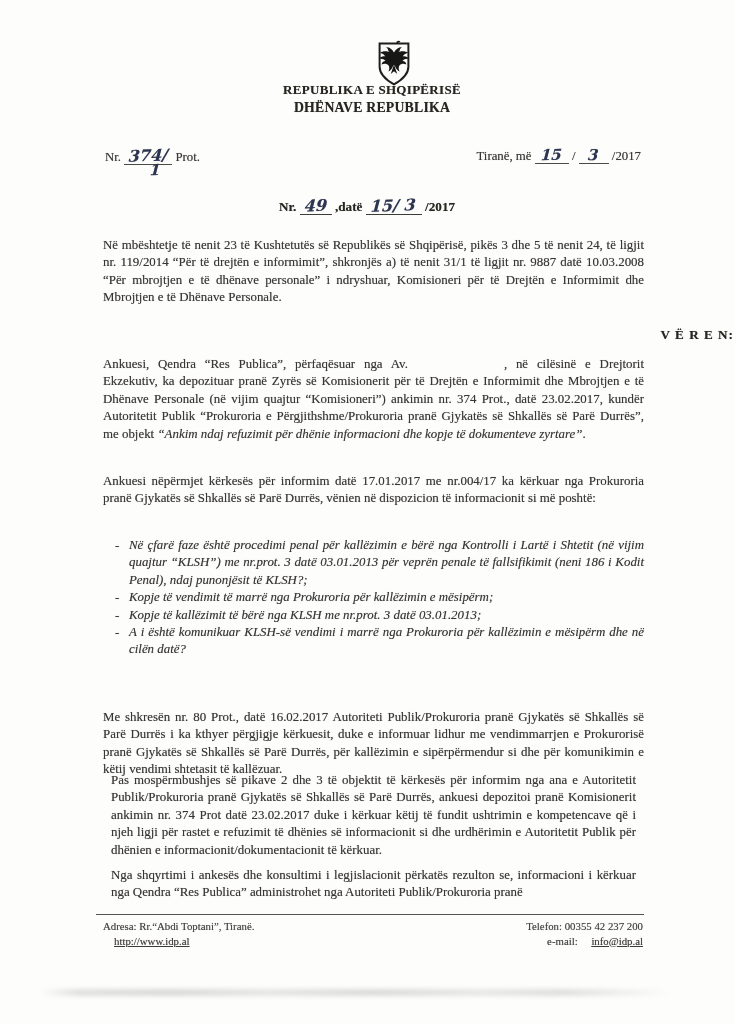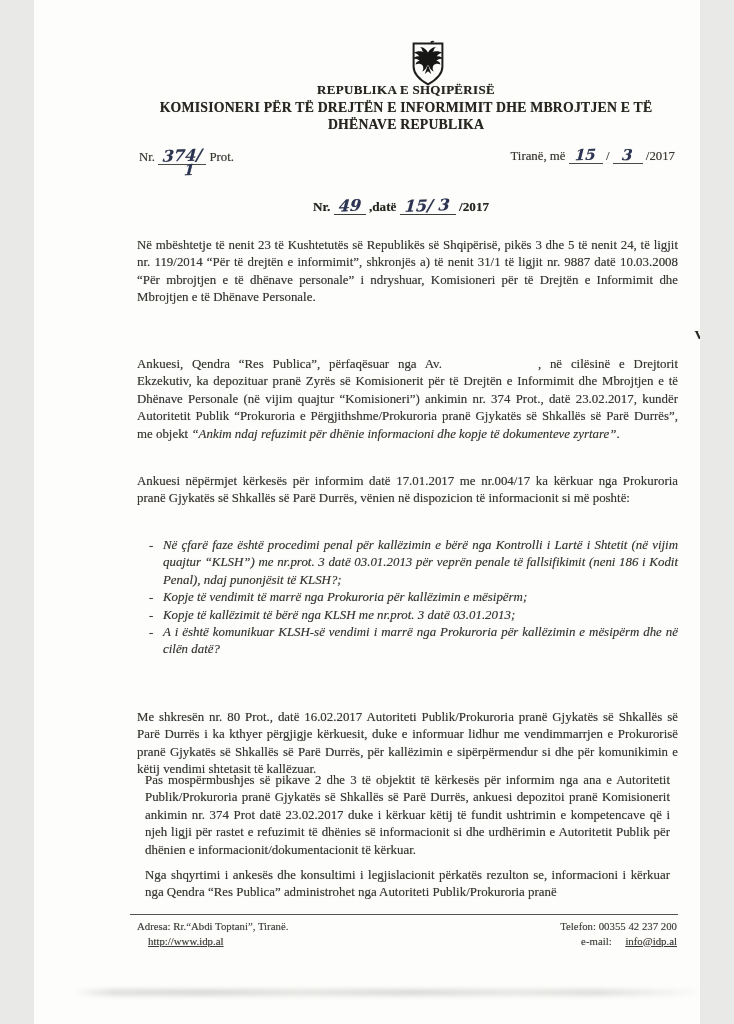--- a/index.html
+++ b/index.html
@@ -1,17 +1,17 @@
 <!DOCTYPE html>
 <html><head>
 <meta charset="utf-8">
 <style>
   html,body{margin:0;padding:0;background:#e9e9e7;}
   .page{
-    position:relative;width:666px;height:1024px;margin:0 auto;
+    position:relative;width:734px;height:1024px;margin:0 auto;
     background:#fdfdfb;overflow:hidden;
     font-family:"Liberation Serif","DejaVu Serif",serif;
     color:#383734;
   }
   .page *{box-sizing:border-box;}
   .scantext{text-shadow:0 0 .7px rgba(70,66,60,.55);}
 
   
   .emblem{position:absolute;left:374px;top:38px;width:40px;height:52px;}
   .emblem svg{width:100%;height:100%;display:block;}
@@ -97,21 +97,20 @@
                  C78 26 66 26 57 31 L64 27 C64 23 66 19 70 17
                  C62 16 55 21 50 30 Z"></path>
         <path d="M50 60 L42 84 L50 77 L58 84 Z"></path>
       </g>
     </svg>
   </div>
 
   <div class="header-block">
     <div class="republic">REPUBLIKA E SHQIPËRISË</div>
     <div class="institution">
-      <div>KOMISIONERI PËR TË DREJTËN E INFORMIMIT DHE MBROJTJEN E TË</div>
       <div>DHËNAVE REPUBLIKA</div>
     </div>
   </div>
 
   <div class="proto-row">
     <div class="proto-left">
       <span>Nr.</span>
       <span class="blank nr-blank"><span class="hand hand-lg">374/</span><span class="hand hand-md nr-sub">1</span></span>
       <span>Prot.</span>
     </div>

